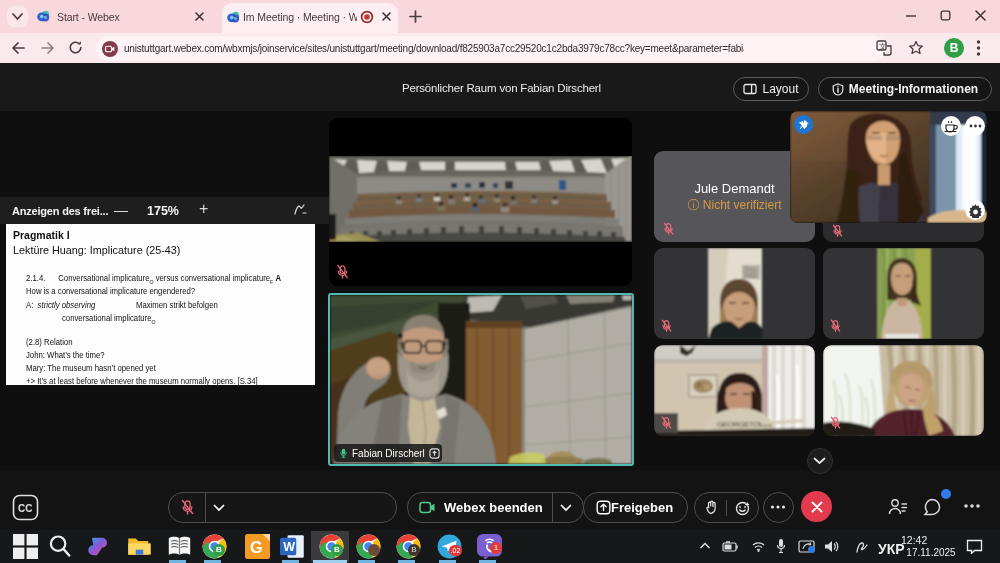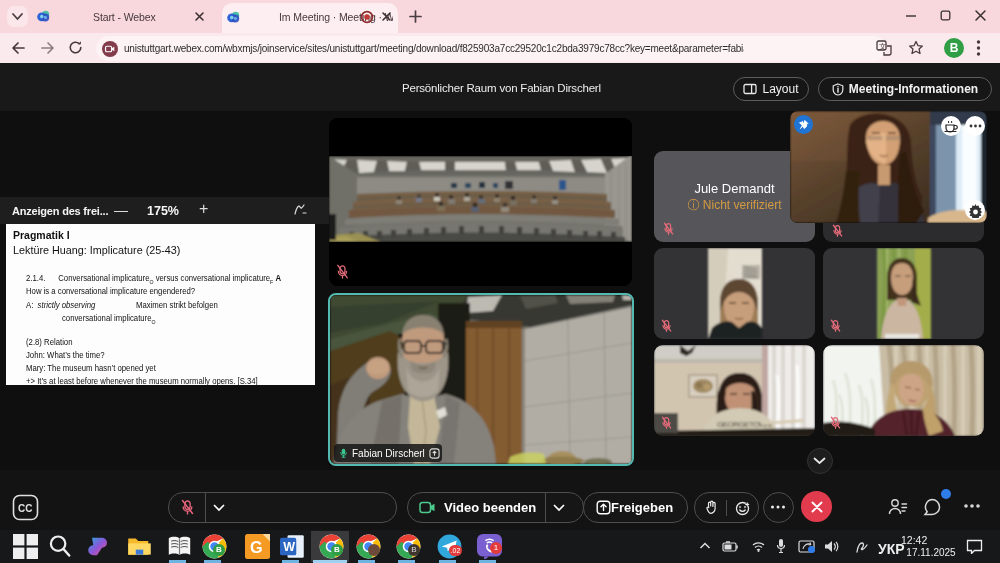--- a/index.html
+++ b/index.html
@@ -5,21 +5,21 @@
   html,body{margin:0;padding:0;}
   body{width:1000px;height:563px;overflow:hidden;font-family:"Liberation Sans",sans-serif;position:relative;background:#0f0f0f;}
   .abs{position:absolute;}
   .nw{white-space:nowrap;}
   .sm{font-size:9px;transform:scaleX(.86);transform-origin:0 0;white-space:nowrap;}
   
   #tabstrip{left:0;top:0;width:1000px;height:33px;background:#f8d7dd;}
   #toolbar{left:0;top:33px;width:1000px;height:30px;background:#fbeaed;}
   .tab-search{left:7px;top:6px;width:21px;height:21px;border-radius:7px;background:#fbe6ea;}
   #tab2{left:222px;top:3px;width:176px;height:30px;background:#fdeef1;border-radius:10px 10px 0 0;}
-  .tabtxt{font-size:10.5px;letter-spacing:-.1px;color:#45393d;white-space:nowrap;margin-left:36px;}
+  .tabtxt{font-size:10.5px;letter-spacing:-.1px;color:#45393d;white-space:nowrap;}
   #addr{left:96px;top:36px;width:790px;height:25px;border-radius:13px;background:#fdf2f4;}
   .urltxt{font-size:10px;letter-spacing:-.2px;color:#2d2d2d;white-space:nowrap;}
   
   #webex{left:0;top:63px;width:1000px;height:467px;background:#0f0f0f;}
   #wxhead{left:0;top:0;width:1000px;height:48px;background:#191919;}
   .pill{position:absolute;border:1px solid #5c5c5c;border-radius:14px;background:rgba(20,20,20,.6);color:#f2f2f2;display:flex;align-items:center;justify-content:center;}
   .ctlpill{position:absolute;border:1px solid #4e4e4e;border-radius:15px;background:#161616;color:#fff;display:flex;align-items:center;white-space:nowrap;}
   .tile{position:absolute;border-radius:9px;overflow:hidden;background:#000;}
   
   #taskbar{left:0;top:530px;width:1000px;height:33px;background:#17181a;}
@@ -279,21 +279,21 @@
 
  <g transform="translate(6,146)">
   <svg width="15" height="16" viewBox="0 0 15 17">
           <path d="M7.5 2 a2.6 2.6 0 0 1 2.6 2.6 v3.2 a2.6 2.6 0 0 1 -5.2 0 V4.6 A2.6 2.6 0 0 1 7.5 2 Z" fill="none" stroke="#e06a78" stroke-width="1.4"></path>
           <path d="M3.2 8 a4.3 4.3 0 0 0 8.6 0 M7.5 12.4 V15" fill="none" stroke="#e06a78" stroke-width="1.4" stroke-linecap="round"></path>
           <path d="M2.5 1.5 L12.5 14.5" stroke="#e06a78" stroke-width="1.5" stroke-linecap="round"></path>
         </svg>
  </g>
     </svg>
 </div>
-<div class="tile" id="speaker" style="left:328px;top:293px;width:302px;height:169px;border:2px solid #54bab1;border-radius:8px">
+<div class="tile" id="speaker" style="left:328px;top:293px;width:302px;height:169px;border:2px solid #54bab1;border-radius:3px">
 <svg width="302" height="169" viewBox="0 0 302 169">
  <defs>
         <filter id="bl2" x="-10%" y="-10%" width="120%" height="120%">
           <feGaussianBlur stdDeviation="0.8"></feGaussianBlur>
         </filter>
       </defs>
  <g filter="url(#bl2)">
 
   <rect x="120" y="0" width="182" height="169" fill="#b0aca3"></rect>
   <path d="M195 28 L302 8 L302 169 L195 169 Z" fill="#b9b5ac"></path>
@@ -612,21 +612,21 @@
   <svg width="12" height="8" viewBox="0 0 12 8" style="margin-left:7px">
       <path d="M1.5 1.5 L6 6 L10.5 1.5" stroke="#fff" stroke-width="1.7" fill="none" stroke-linecap="round"></path>
     </svg>
 </div>
 
 <div class="ctlpill" style="left:407px;top:492px;width:175px;height:29px">
   <svg width="17" height="13" viewBox="0 0 17 13" style="margin-left:11px">
       <rect x="1" y="1.5" width="10.5" height="10" rx="2.5" fill="none" stroke="#4cc98c" stroke-width="1.5"></rect>
       <path d="M11.5 5 L15.5 2.8 V10.2 L11.5 8 Z" fill="#4cc98c"></path>
     </svg>
-  <span style="font-size:13px;font-weight:bold;margin-left:8px">Video beenden</span>
+  <span style="font-size:13px;font-weight:bold;margin-left:8px">Webex beenden</span>
   <div style="width:1px;height:29px;background:#4e4e4e;margin-left:9px"></div>
   <svg width="12" height="8" viewBox="0 0 12 8" style="margin-left:7px">
       <path d="M1.5 1.5 L6 6 L10.5 1.5" stroke="#fff" stroke-width="1.7" fill="none" stroke-linecap="round"></path>
     </svg>
 </div>
 
 <div class="ctlpill" style="left:583px;top:492px;width:103px;height:29px">
   <svg width="15" height="15" viewBox="0 0 15 15" style="margin-left:12px">
       <rect x="1.2" y="1.2" width="12.6" height="12.6" rx="3" fill="none" stroke="#fff" stroke-width="1.4"></rect>
       <path d="M7.5 10.5 V4.5 M4.9 6.8 L7.5 4.2 L10.1 6.8" stroke="#fff" stroke-width="1.4" fill="none" stroke-linecap="round" stroke-linejoin="round"></path>

